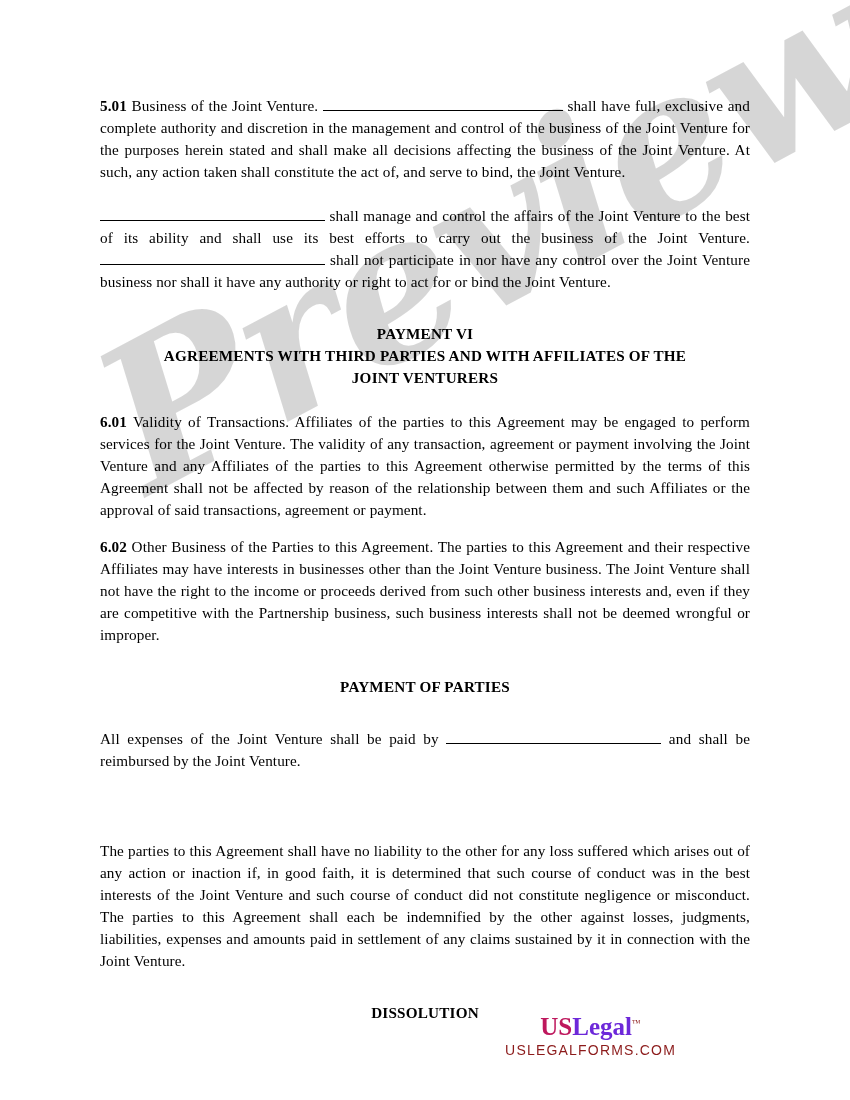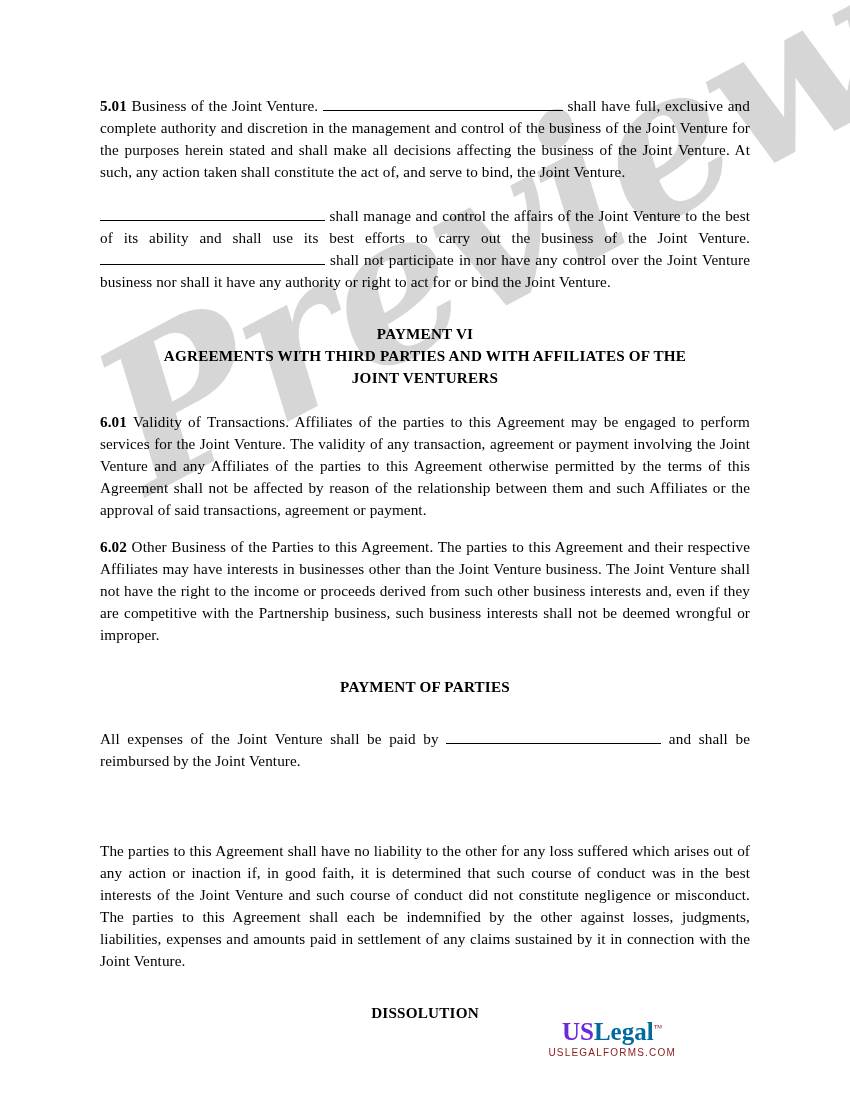--- a/index.html
+++ b/index.html
@@ -102,33 +102,33 @@
   .logo-main {
     font-family: "Liberation Serif", serif;
     font-size: 25px;
     font-weight: bold;
     color: #8c1b1b;
     letter-spacing: 0px;
     line-height: 1;
     white-space: nowrap;
   }
   .logo-main .us {
-    color: #6d28d9;
+    color: #be185d;
   }
   .logo-main .legal {
-    color: #0369a1;
+    color: #6d28d9;
   }
   .logo-tm {
     font-size: 9px;
     vertical-align: super;
     font-weight: normal;
   }
   .logo-sub {
     font-family: "Liberation Sans", sans-serif;
-    font-size: 10px;
+    font-size: 14px;
     color: #8c1b1b;
     letter-spacing: 1.2px;
     margin-top: 3px;
     white-space: nowrap;
   }
 </style>
 </head>
 <body>
 
 <div class="page">

